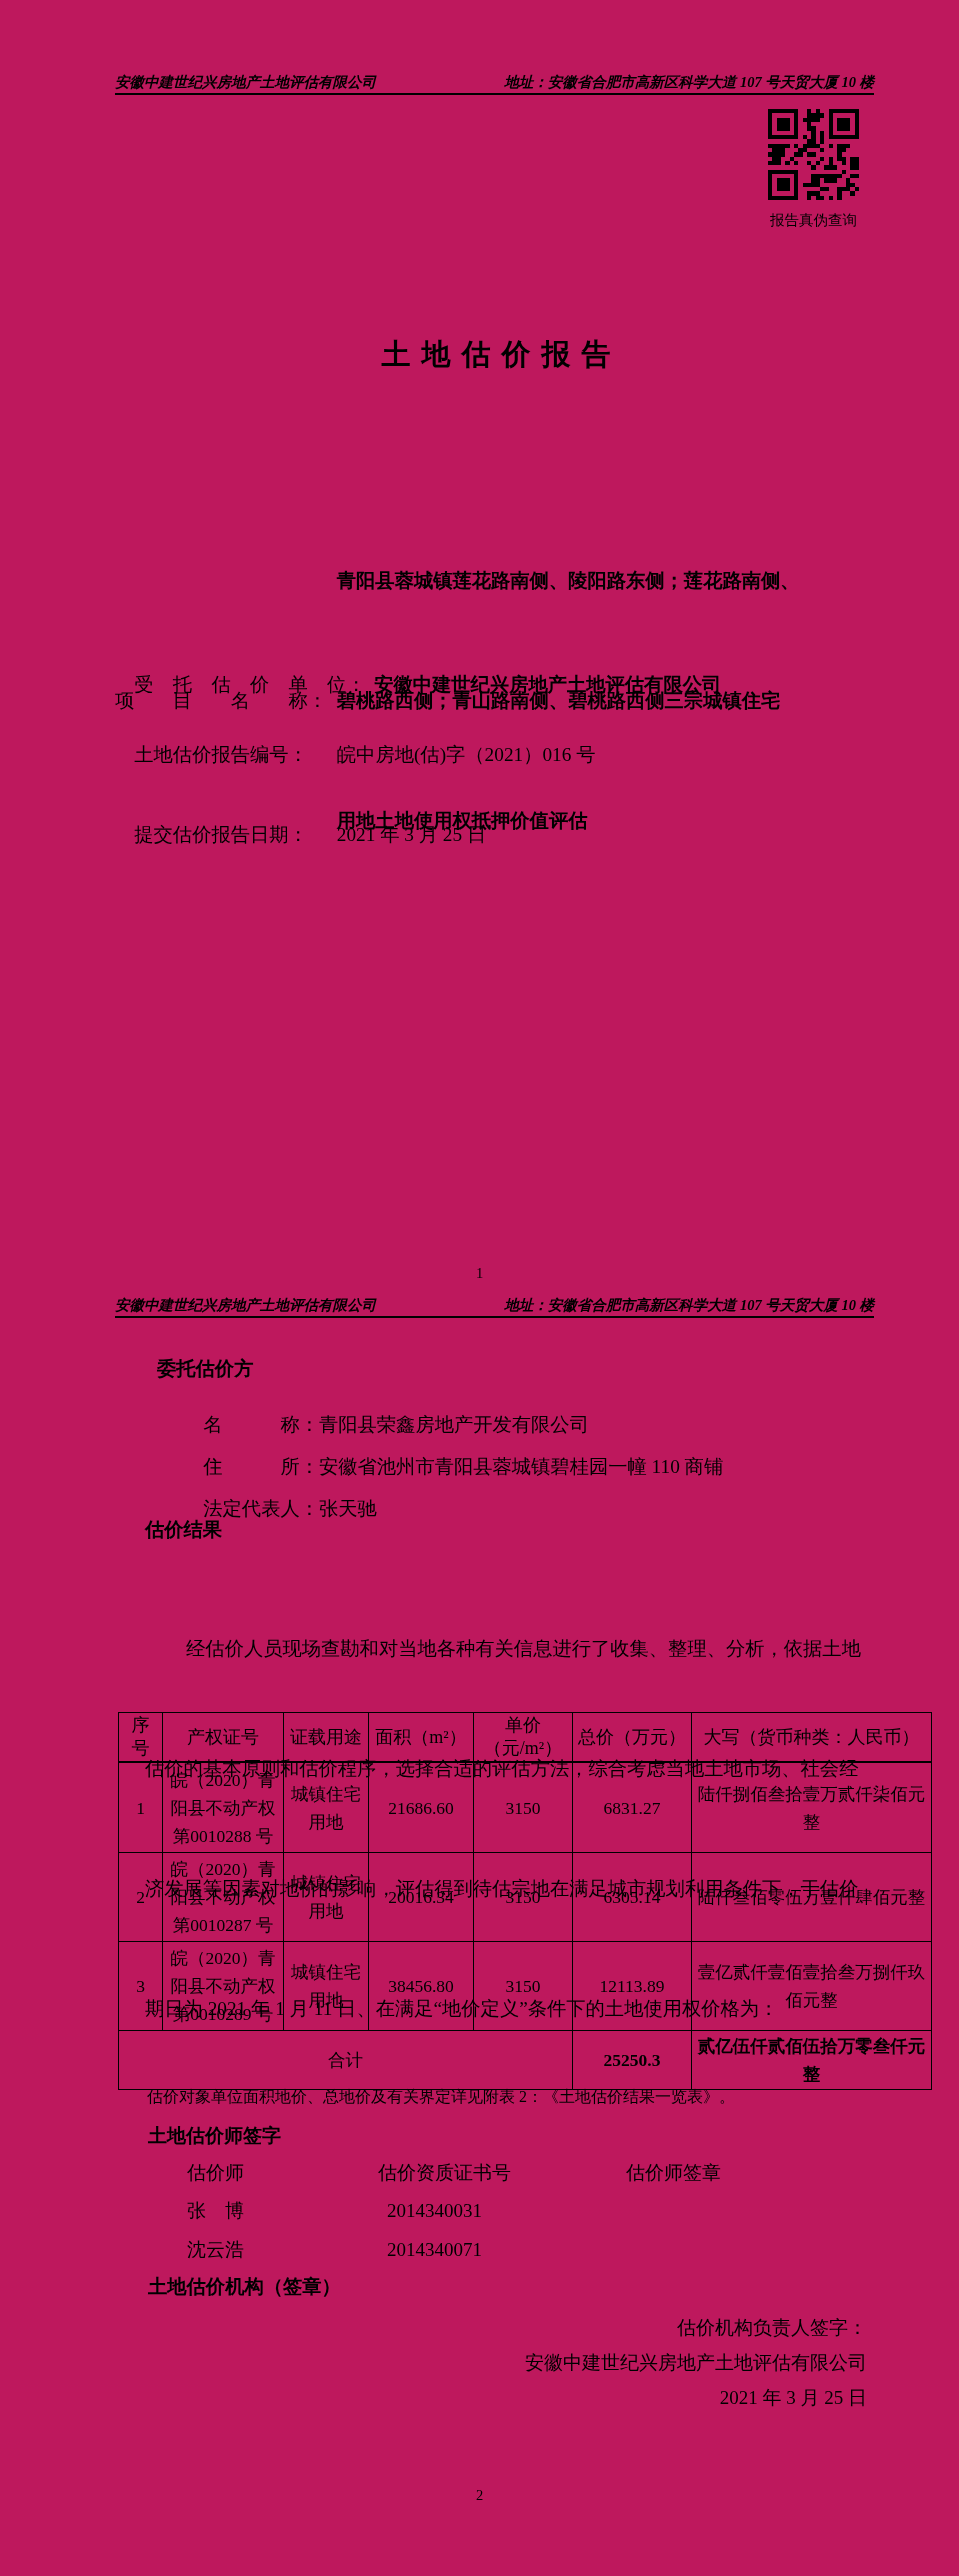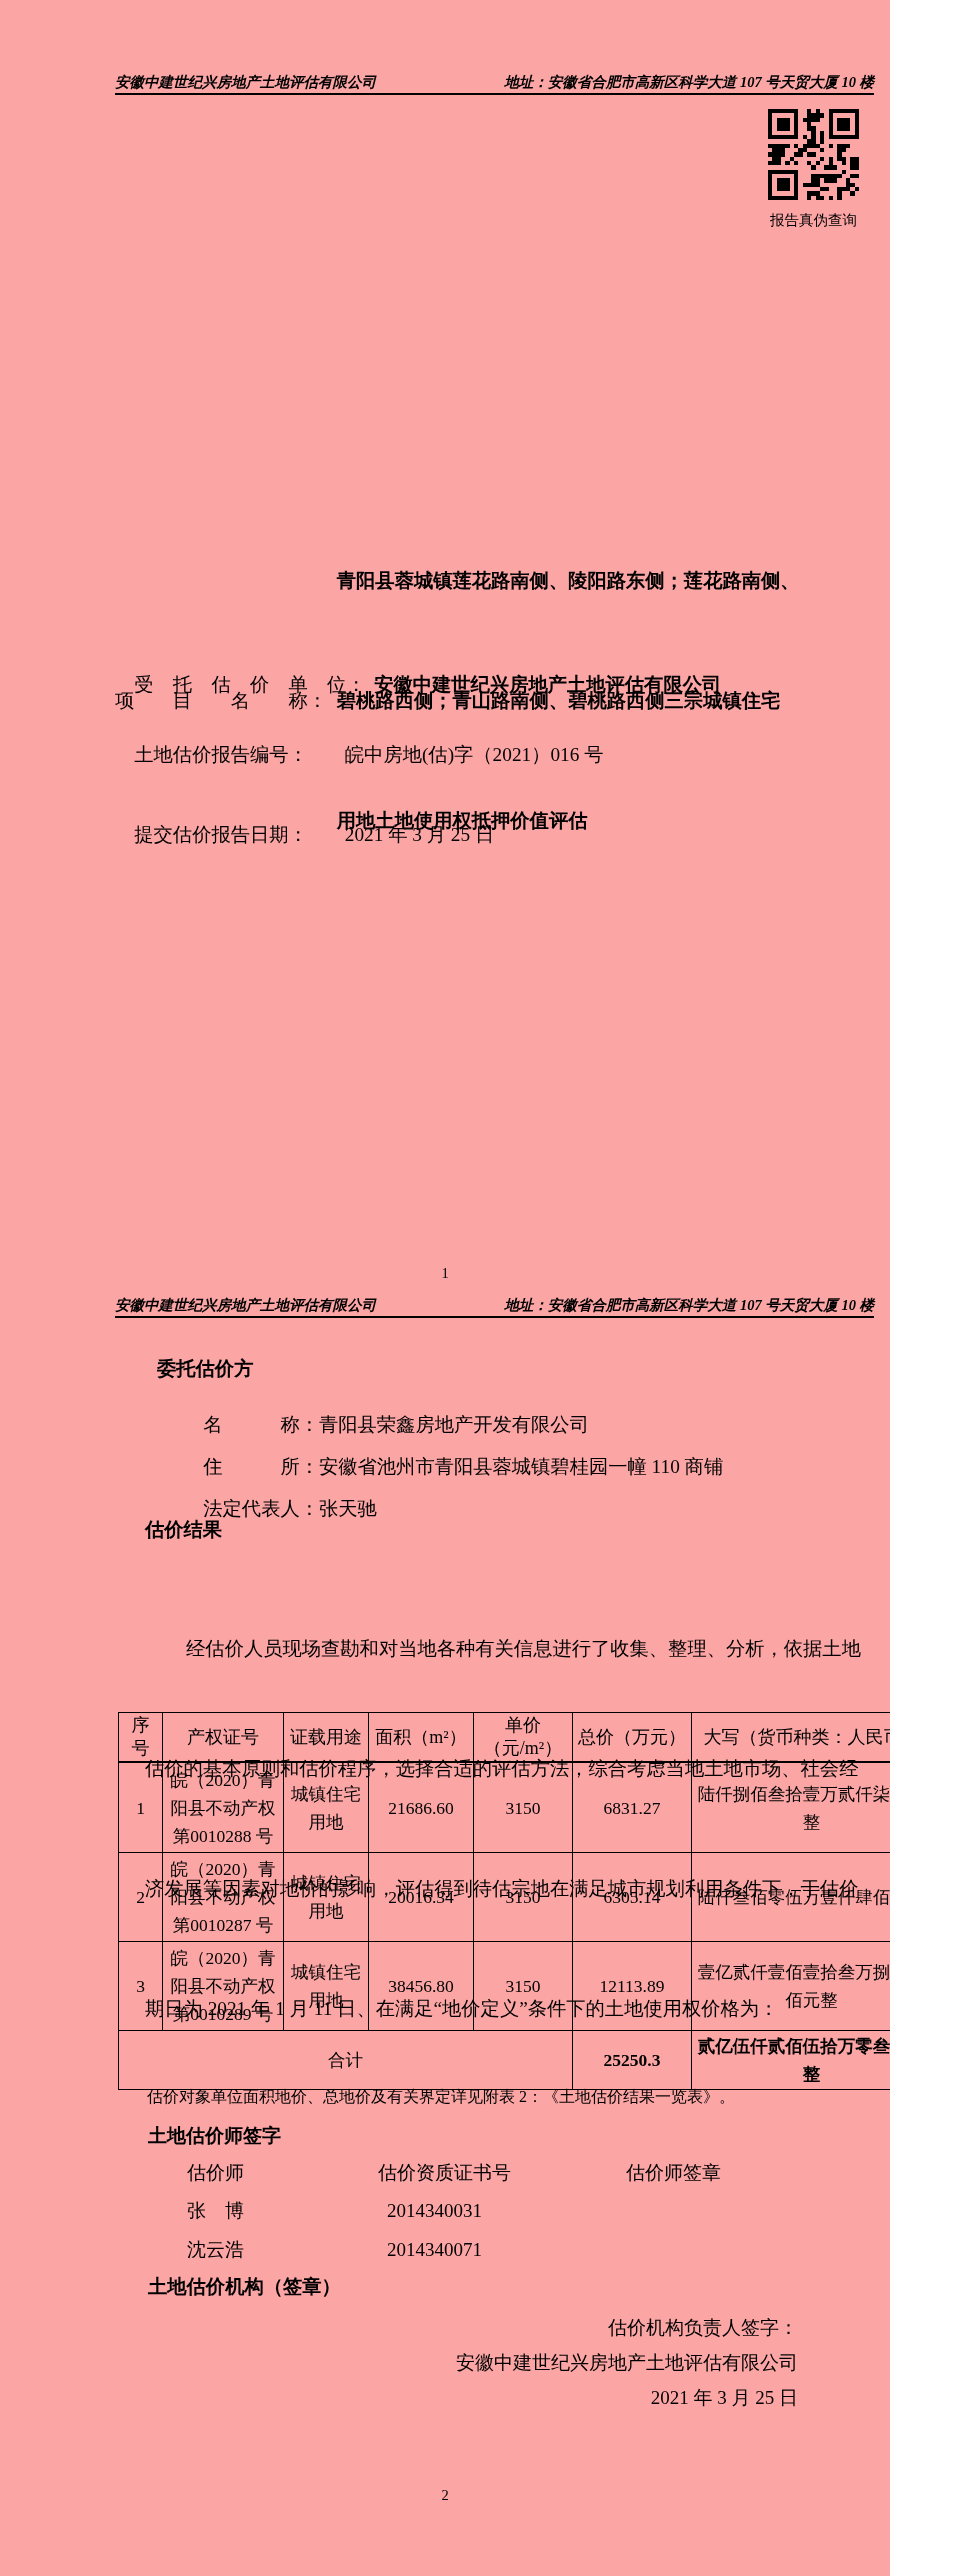--- a/index.html
+++ b/index.html
@@ -1,20 +1,20 @@
 <!DOCTYPE html>
 <html style="font-size:9.7px"><head>
 <meta charset="utf-8">
 <style>
   html,body{margin:0;padding:0;background:#ffffff;}
   .canvas{
     position:relative;
-    width:890px;
+    width:959px;
     height:2576px;
-    background:#fca5a5;
+    background:#be185d;
     color:#000;
     font-family:"Liberation Serif","DejaVu Serif",serif;
     overflow:hidden;
   }
   .abs{position:absolute;line-height:1;white-space:pre;}
   .b{font-weight:bold;}
   
   .pagehdr{
     position:absolute;left:115px;width:759px;
     display:flex;justify-content:space-between;align-items:flex-end;
@@ -28,21 +28,21 @@
     line-height:1;white-space:pre;
   }
   .f32{font-size:19.3px;}
   .f31{font-size:19px;}
   .f30{font-size:16px;}
   .pagenum{position:absolute;left:0;right:0;text-align:center;font-size:14.5px;line-height:1;}
   
   .projrow{position:absolute;left:115px;top:481px;display:flex;font-size:19.3px;line-height:40px;white-space:pre;align-items:center;}
   .projrow .val{font-weight:bold;margin-left:9.7px;}
   .gap14{margin-left:8.5px;}
-  .gap48{margin-left:37px;}
+  .gap48{margin-left:29px;}
   
   .para{position:absolute;left:145px;top:1549px;width:719px;font-size:19.3px;line-height:40px;white-space:pre;}
   .para .ind{text-indent:38px;display:block;text-align:center;}
   
   table.val-table{
     position:absolute;left:118px;top:1712px;width:813px;
     border-collapse:collapse;table-layout:fixed;
     font-size:17.5px;
     padding-left:10px;
   }
@@ -281,20 +281,21 @@
         <rect x="5" y="20" width="1" height="1"></rect>
         <rect x="6" y="20" width="1" height="1"></rect>
         <rect x="9" y="20" width="1" height="1"></rect>
         <rect x="11" y="20" width="1" height="1"></rect>
         <rect x="12" y="20" width="1" height="1"></rect>
         <rect x="14" y="20" width="1" height="1"></rect>
         <rect x="16" y="20" width="1" height="1"></rect>
       </svg></div>
   <div class="qrcap">报告真伪查询</div>
 
+  <div class="title">土地估价报告</div>
 
   <div class="projrow">
     <span class="lbl">项　　目　　名　　称：</span>
     <span class="val">
       <span style="display:block">青阳县蓉城镇莲花路南侧、陵阳路东侧；莲花路南侧、</span>
       <span style="display:block">碧桃路西侧；青山路南侧、碧桃路西侧三宗城镇住宅</span>
       <span style="display:block">用地土地使用权抵押价值评估</span>
     </span>
   </div>
 

